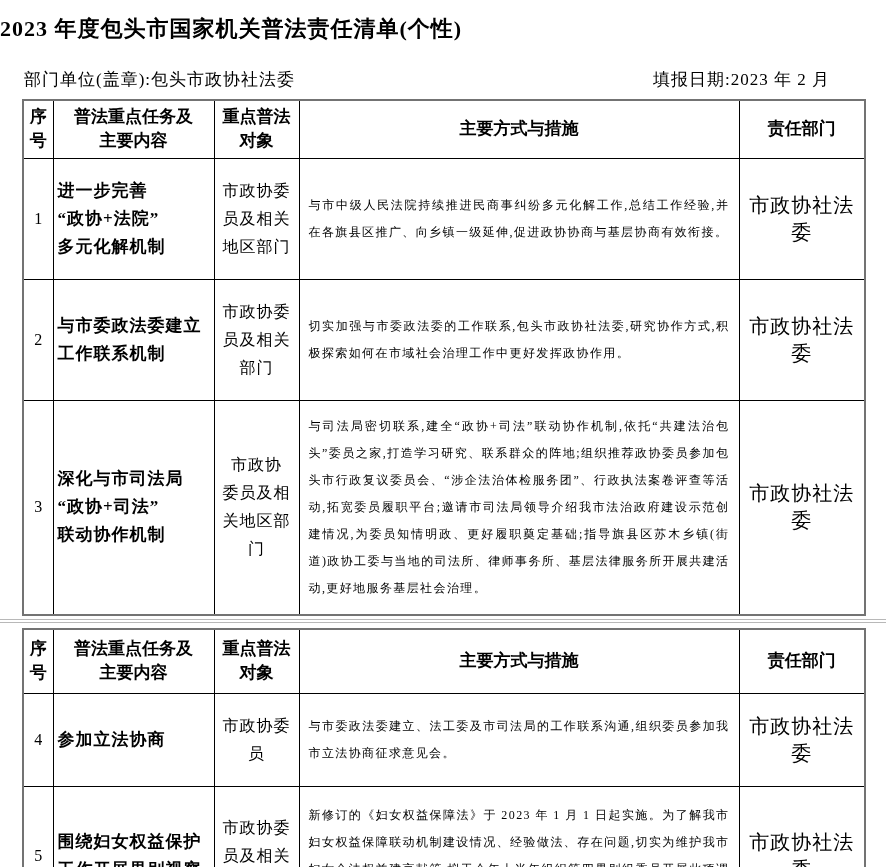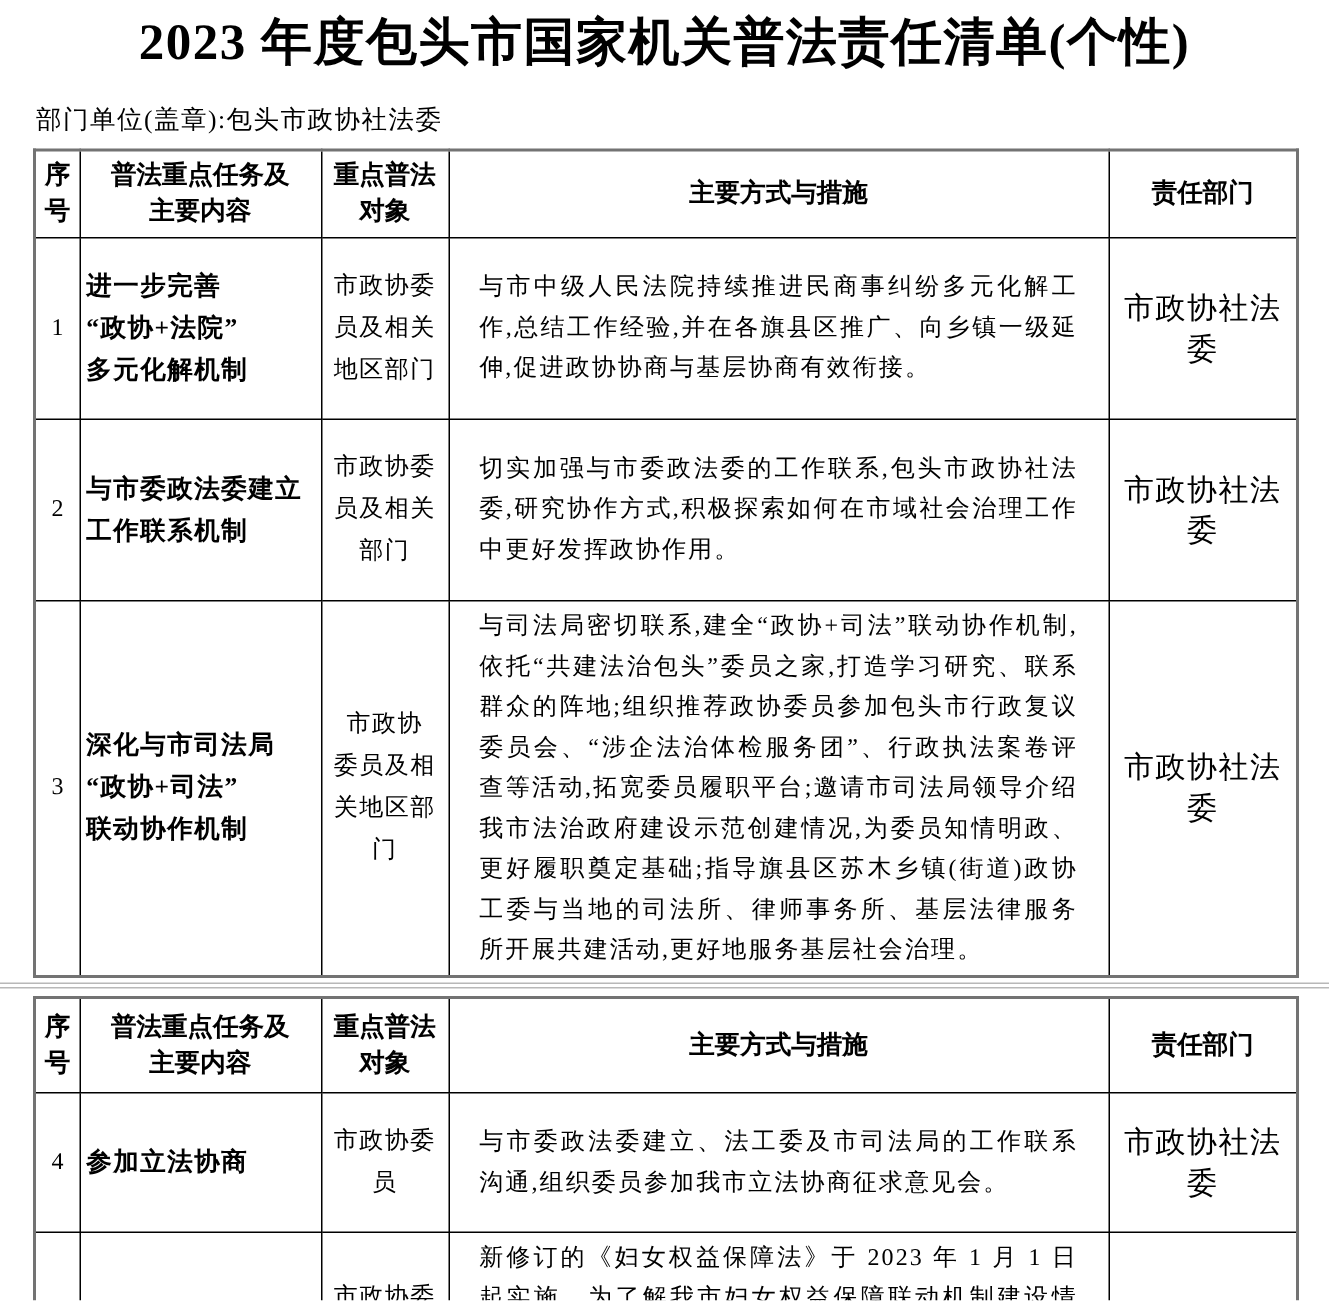--- a/index.html
+++ b/index.html
@@ -11,22 +11,21 @@
   }
   .page {
     width: 886px;
     height: 867px;
     background: #fff;
     overflow: hidden;
     position: relative;
   }
   .doc-title {
     margin-top: 12px;
-    text-align: center;
-    font-size: 34px;
+    font-size: 22px;
     font-weight: bold;
     letter-spacing: 1px;
     line-height: 34px;
   }
   .meta-row {
     display: flex;
     justify-content: space-between;
     align-items: flex-start;
     margin: 22px 56px 8px 24px;
     font-size: 17px;
@@ -79,24 +78,24 @@
   td.target-cell {
     text-align: center;
     font-size: 16px;
     line-height: 28px;
     letter-spacing: 1px;
     padding: 18px 8px;
   }
   td.measures-cell {
     text-align: justify;
     text-justify: inter-character;
-    font-size: 16px;
+    font-size: 12px;
     line-height: 27px;
     letter-spacing: 1.4px;
-    padding: 3px 20px;
+    padding: 3px 9px;
     vertical-align: middle;
   }
   td.dept-cell {
     text-align: center;
     font-size: 20px;
     letter-spacing: 1px;
   }
   .page-break {
     width: 886px;
     height: 12px;
@@ -111,20 +110,21 @@
 </style>
 </head>
 <body>
 
 <div class="page">
 
   <div class="doc-title">2023 年度包头市国家机关普法责任清单(个性)</div>
 
   <div class="meta-row">
     <span>部门单位(盖章):包头市政协社法委</span>
+    <span>填报日期:2023 年 2 月</span>
   </div>
 
   <table>
     <colgroup>
       <col class="c-no">
         <col class="c-task">
         <col class="c-target">
         <col class="c-measures">
         <col class="c-dept">
     </colgroup>

